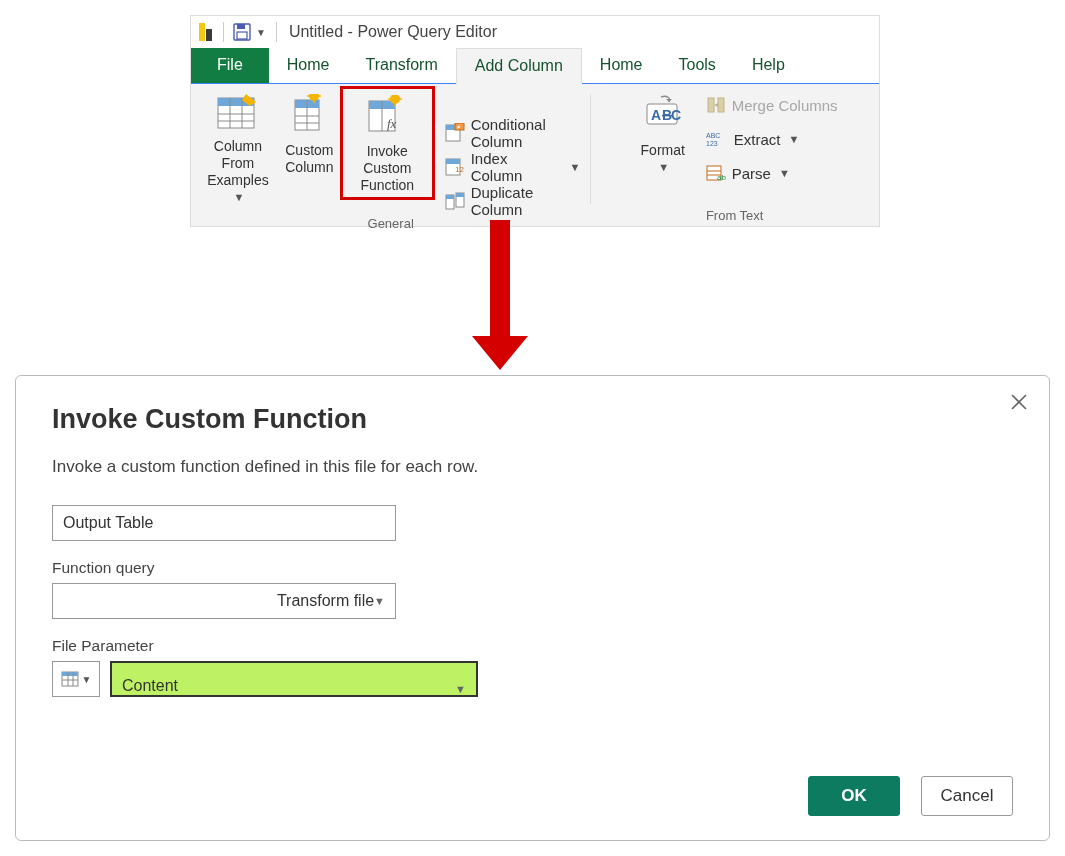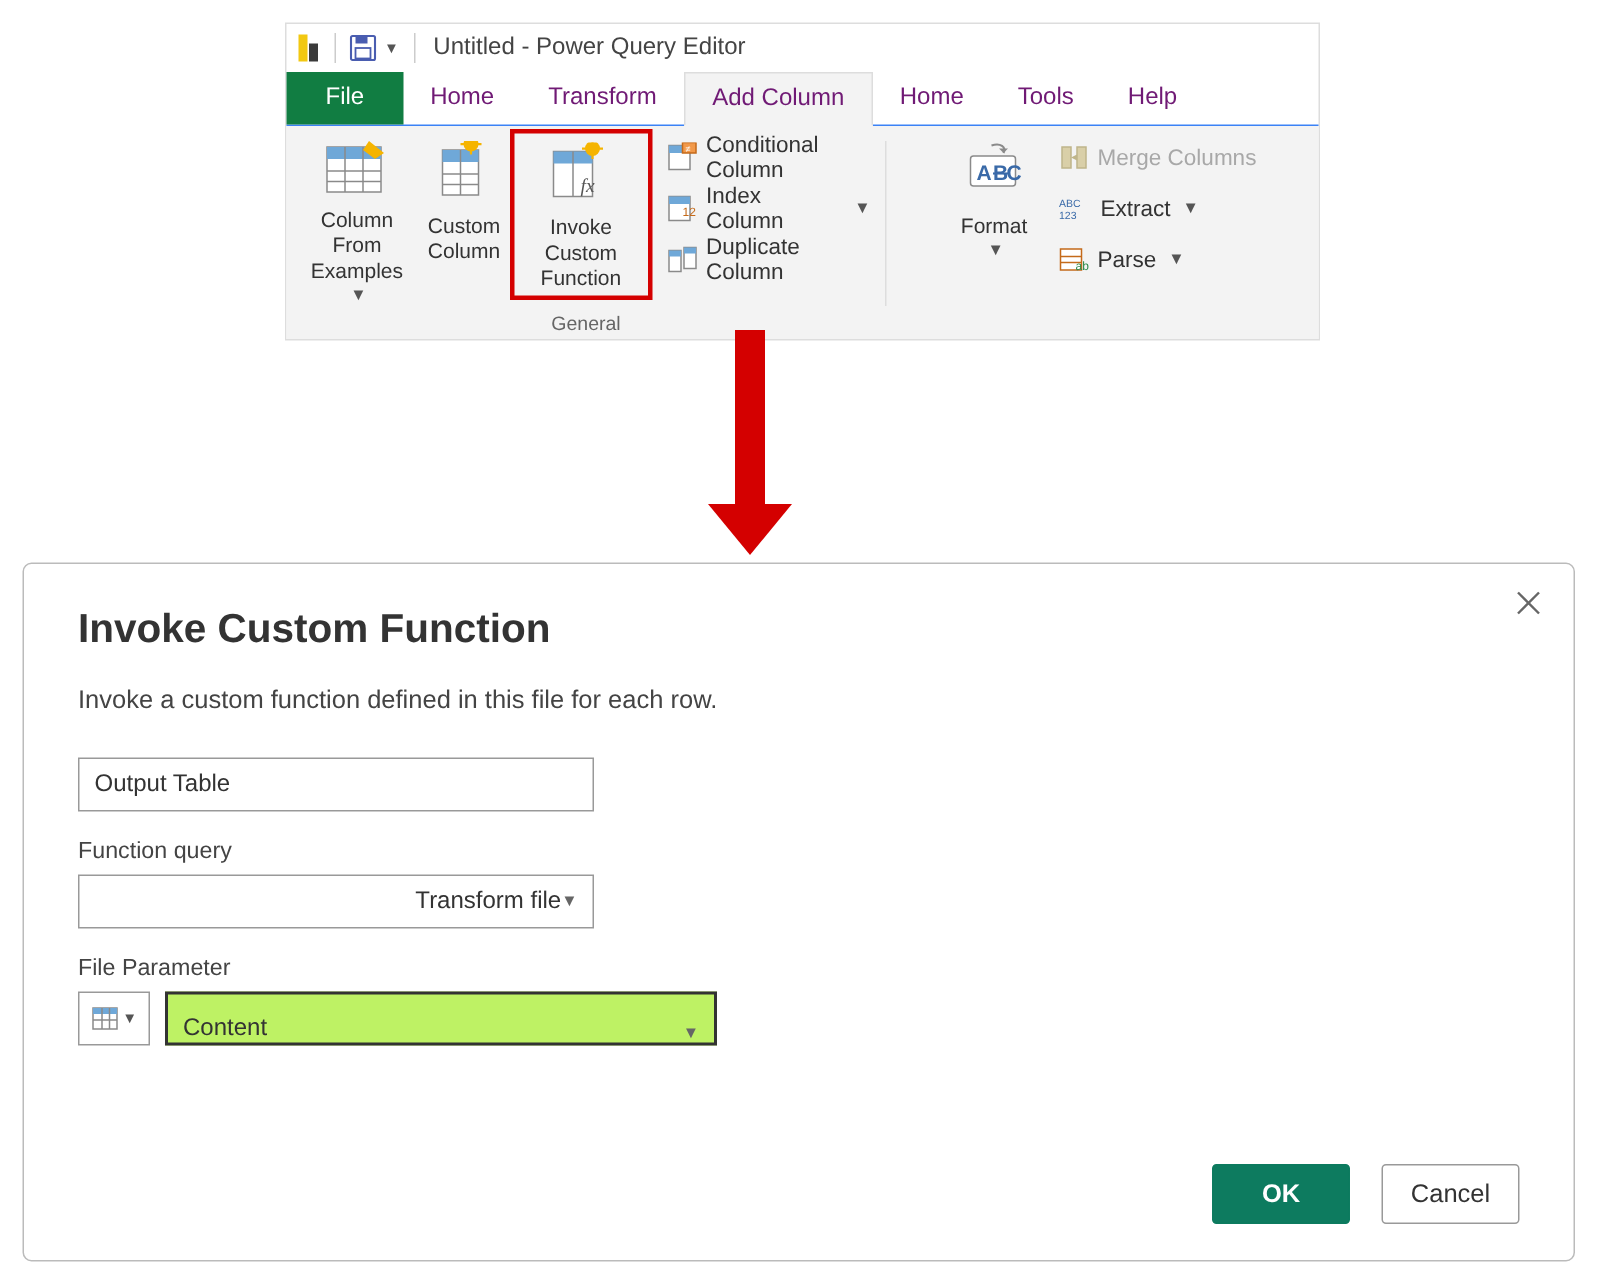--- a/index.html
+++ b/index.html
@@ -35,21 +35,21 @@
   .titlebar .title { color:#444; }
 
   .tabs {
     display:flex;
     height:36px;
     border-bottom:1px solid #3b82f6;
   }
   .tab {
     padding: 8px 18px 6px;
     font-size:16px;
-    color:#701a75;
+    color:#14532d;
     cursor:default;
   }
   .tab.file {
     background:#117d42;
     color:#fff;
     padding-left:26px; padding-right:26px;
   }
   .tab.active {
     background:#f3f3f3;
     border:1px solid #ddd;
@@ -348,21 +348,21 @@
                   <line x1="-7" y1="0" x2="7" y2="0" stroke="#f5b400" stroke-width="1.5"></line>
                   <line x1="0" y1="-7" x2="0" y2="7" stroke="#f5b400" stroke-width="1.5"></line>
                 </g>
               </svg>
             </span>
             <span style="white-space:pre-line;">Invoke Custom
 Function</span>
           </div>
         </div>
 
-        <div class="small-list" style="margin-left:6px;">
+        <div class="small-list" style="margin-left:6px;margin-top:28px;">
           <div class="small-btn">
             <span>
               <svg width="20" height="20" viewBox="0 0 20 20">
                 <rect x="1" y="2" width="14" height="16" fill="#fff" stroke="#8a8a8a"></rect>
                 <rect x="1" y="2" width="14" height="5" fill="#6fa8d8"></rect>
                 <rect x="10" y="0" width="9" height="7" fill="#f2994a" stroke="#c46a1a"></rect>
                 <text x="12" y="6" font-size="6" fill="#fff">≠</text>
               </svg>
             </span>
             <span>Conditional Column</span>
@@ -439,20 +439,21 @@
                 <line x1="1" y1="7" x2="15" y2="7" stroke="#c46a1a"></line>
                 <line x1="1" y1="11" x2="15" y2="11" stroke="#c46a1a"></line>
                 <text x="11" y="16" font-size="8" fill="#2a8a4a">abc</text>
               </svg>
             </span>
             <span>Parse</span>
             <span class="caret">▼</span>
           </div>
         </div>
       </div>
+      <div class="group-label">From Text</div>
     </div>
 
   </div>
 </div>
 
 <div class="arrow">
   <div class="shaft"></div>
   <div class="head"></div>
 </div>
 

